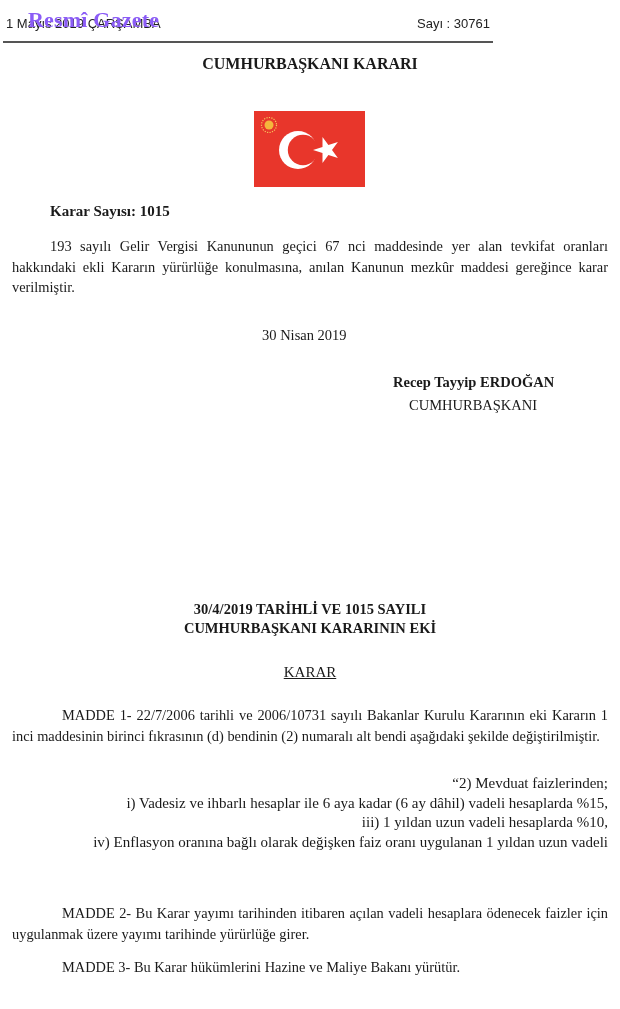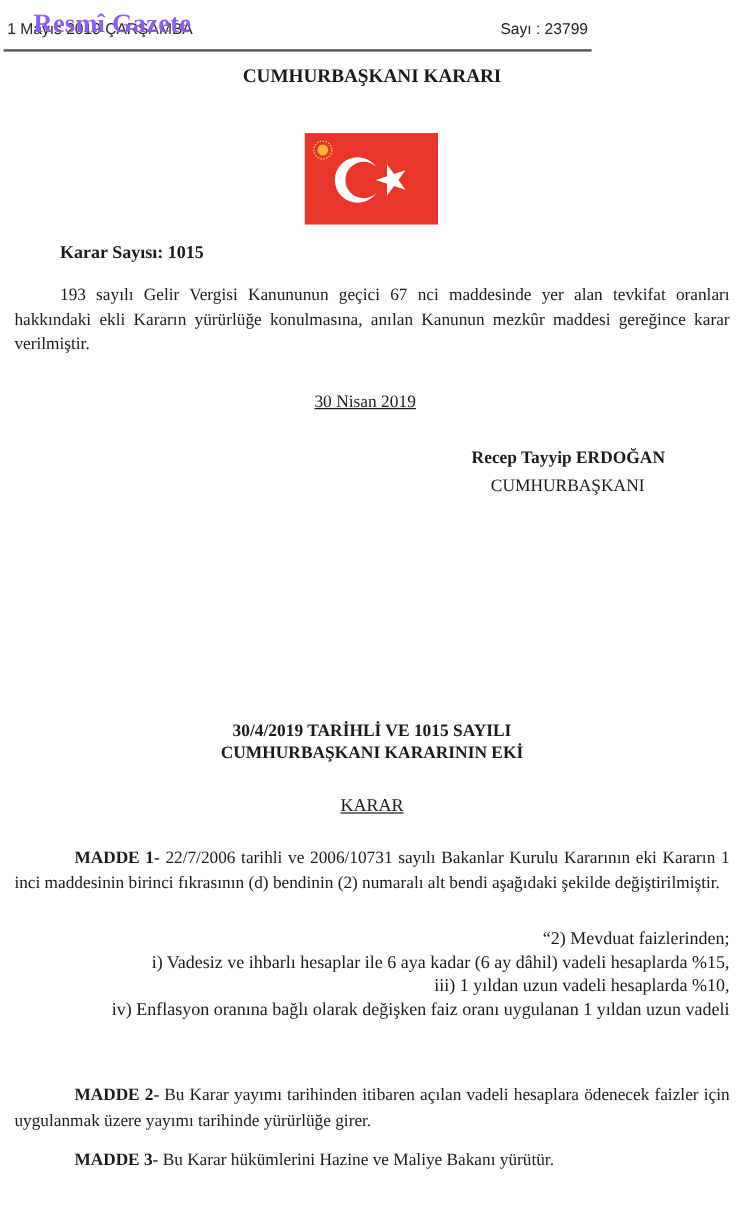--- a/index.html
+++ b/index.html
@@ -16,43 +16,43 @@
     .doc-title { position: absolute; left: 0; width: 620px; top: 55px; text-align: center; font-size: 16px; font-weight: bold; }
 
     .flag { position: absolute; left: 254px; top: 111px; width: 111px; height: 76px; background: #e8362b; }
     .flag svg { width: 111px; height: 76px; display: block; }
 
     .decision-no { position: absolute; left: 50px; top: 203px; font-size: 15px; font-weight: bold; }
     .para { position: absolute; left: 12px; width: 596px; font-size: 14.4px; line-height: 20.5px; text-align: justify; }
     .para .indent { display: inline-block; width: 38px; }
     .p1 { top: 236px; }
 
-    .sign-date { position: absolute; left: 262px; top: 327px; font-size: 14.5px; text-decoration: underline; }
+    .sign-date { position: absolute; left: 262px; top: 327px; font-size: 14.5px; }
     .signer-name { position: absolute; left: 393px; top: 374px; font-size: 14.5px; font-weight: bold; }
     .signer-title { position: absolute; left: 409px; top: 397px; font-size: 14.5px; }
 
     .annex-title { position: absolute; left: 0; width: 620px; top: 600px; text-align: center; font-size: 14.5px; font-weight: bold; line-height: 19px; }
     .karar-head { position: absolute; left: 0; width: 620px; top: 664px; text-align: center; font-size: 15px; font-weight: normal; }
     .karar-head span { text-decoration: underline; }
 
     .m1 { top: 705px; }
     .list { position: absolute; left: 12px; width: 596px; top: 774px; font-size: 15px; line-height: 19.6px; text-align: right; }
     .list .li { padding-left: 50px; }
     .list .cont { padding-left: 0; }
     .m2 { top: 903px; }
     .m3 { top: 957px; }
-    .madde-label { font-weight: bold; }
+    .madde-label { font-weight: normal; }
   </style>
 </head>
 <body>
 
 <div class="header">
   <div class="hdr-date sans">1 Mayıs 2019 ÇARŞAMBA</div>
   <div class="hdr-title serif">Resmî Gazete</div>
-  <div class="hdr-issue sans">Sayı : 23799</div>
+  <div class="hdr-issue sans">Sayı : 30761</div>
   <div class="hdr-rule"></div>
 </div>
 
 <div class="doc-title serif">CUMHURBAŞKANI KARARI</div>
 
 <div class="flag">
   <svg viewBox="0 0 111 76" xmlns="http://www.w3.org/2000/svg">
     <rect width="111" height="76" fill="#e8362b"></rect>
     <circle cx="15" cy="14" r="7.5" fill="none" stroke="#f6c65a" stroke-width="1.2" stroke-dasharray="1.2 1.3"></circle>
     <circle cx="15" cy="14" r="4.5" fill="#f4b63c"></circle>

